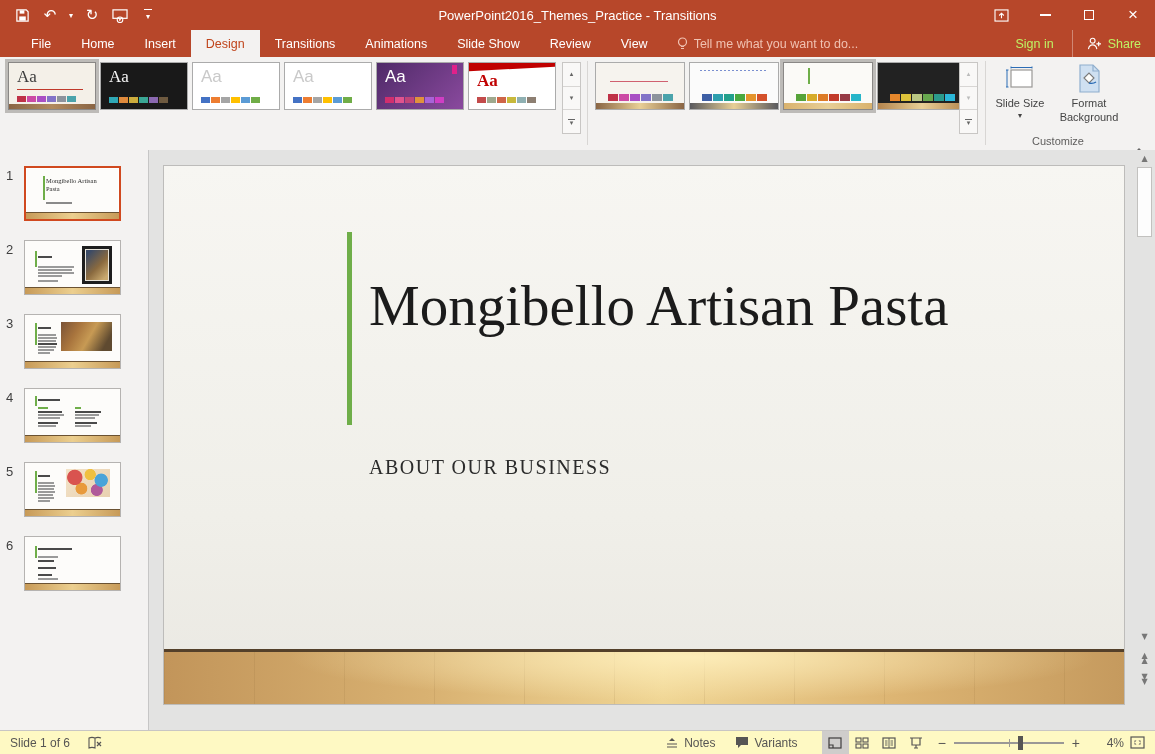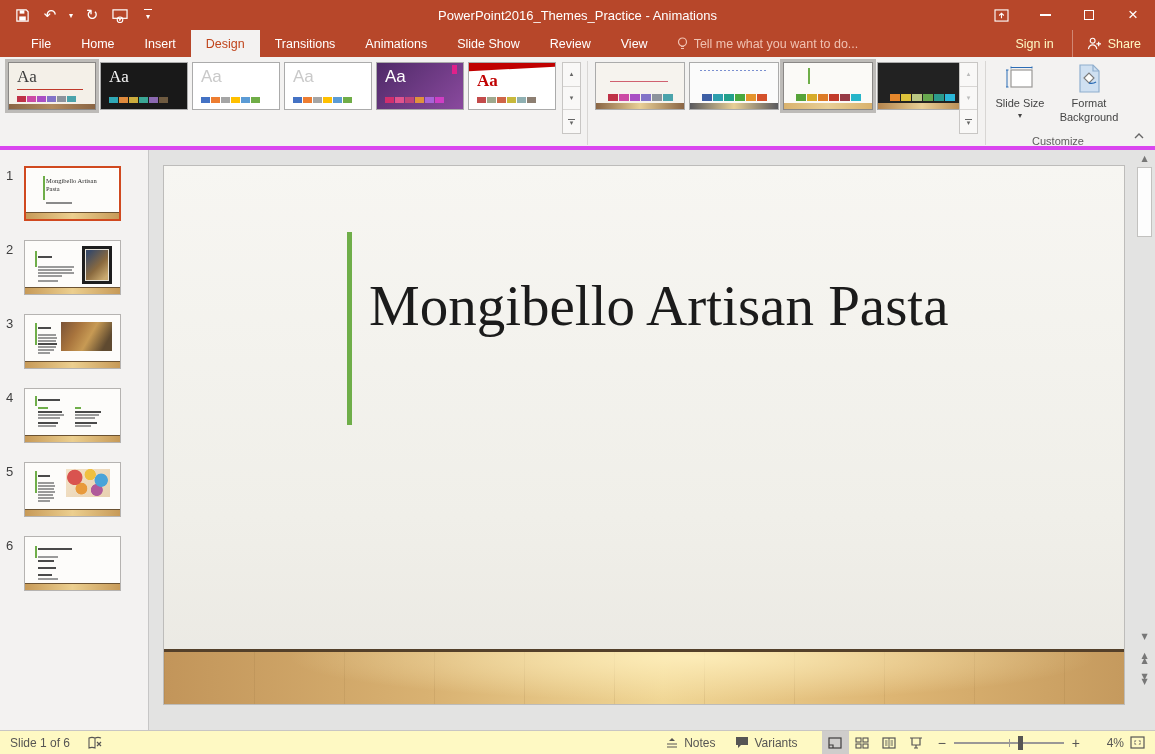--- a/index.html
+++ b/index.html
@@ -15,26 +15,26 @@
   .win-title { position:absolute; left:0; right:0; top:0; height:30px; display:flex; align-items:center; justify-content:center; font-size:13px; pointer-events:none; }
   .win-controls { position:absolute; right:0; top:0; height:30px; display:flex; }
   .win-btn { width:44px; height:30px; display:flex; align-items:center; justify-content:center; color:#fff; font-size:14px; }
 
   
   .tabrow { position:absolute; left:0; top:30px; width:1155px; height:27px; background:#b7472a; display:flex; align-items:flex-end; }
   .tabs { display:flex; height:27px; padding-left:16px; }
   .tab { padding:0 15px; height:27px; display:flex; align-items:center; color:#fff; font-size:12.5px; white-space:nowrap; }
   .tab.active { background:#f3f2f1; color:#c0451c; }
   .tellme { display:flex; align-items:center; gap:6px; margin-left:14px; color:#f0c2b2; font-size:12.5px; height:27px; }
-  .account { position:absolute; right:0; bottom:0; height:27px; display:flex; align-items:center; color:#fef9c3; font-size:12.5px; }
+  .account { position:absolute; right:0; bottom:0; height:27px; display:flex; align-items:center; color:#bef264; font-size:12.5px; }
   .signin { padding:0 18px; height:27px; display:flex; align-items:center; }
   .share { padding:0 14px; height:27px; display:flex; align-items:center; gap:6px; border-left:1px solid rgba(255,255,255,0.35); }
 
   
-  .ribbon { position:absolute; left:0; top:57px; width:1155px; height:93px; background:#f3f2f1; border-bottom:4px solid #d946ef; }
+  .ribbon { position:absolute; left:0; top:57px; width:1155px; height:108px; background:#f3f2f1; border-bottom:4px solid #d946ef; }
   .rgroup { position:absolute; top:0; height:92px; }
   .group-label { position:absolute; bottom:2px; left:0; right:0; text-align:center; font-size:11px; color:#5e5d5c; }
   .gsep { position:absolute; top:4px; width:1px; height:84px; background:#d8d6d4; }
 
   .gallery { position:absolute; top:5px; display:flex; gap:4px; }
   .tile { width:88px; height:48px; border:1px solid #ababab; background:#fff; position:relative; overflow:hidden; }
   .tile.sel { outline:3px solid #bdbbb8; outline-offset:0; border-color:#8a8886; }
   .tile .aa { position:absolute; font-size:17px; }
   .tile .swrow { position:absolute; display:flex; gap:1px; }
   .tile .sw { width:9px; height:6px; }
@@ -110,21 +110,21 @@
           <rect x="1" y="2" width="15" height="9" fill="none" stroke="#fff" stroke-width="1.3"></rect>
           <circle cx="8.5" cy="12.5" r="3" fill="none" stroke="#fff" stroke-width="1.1"></circle>
           <path d="M7.6 11l2.2 1.5-2.2 1.5z" fill="#fff"></path>
         </svg>
     </div>
     <div class="qat-btn" style="flex-direction:column;">
       <div style="width:8px;height:1px;background:#fff;margin-bottom:2px;"></div>
       <div class="qat-drop" style="height:auto;">▾</div>
     </div>
   </div>
-  <div class="win-title">PowerPoint2016_Themes_Practice - Animations</div>
+  <div class="win-title">PowerPoint2016_Themes_Practice - Transitions</div>
   <div class="win-controls">
     <div class="win-btn">
       <svg width="15" height="13" viewBox="0 0 16 14">
           <rect x="1" y="1" width="14" height="12" fill="none" stroke="#fff" stroke-width="1.2"></rect>
           <path d="M8 10V5M5.5 7L8 4.5 10.5 7" fill="none" stroke="#fff" stroke-width="1.2"></path>
         </svg>
     </div>
     <div class="win-btn">
         <div style="width:11px;height:1.5px;background:#fff;"></div>
       </div>
@@ -431,20 +431,21 @@
           <div style="position: absolute; left: 13px; top: 41px; width: 20px; height: 1.5px; background: rgb(154, 154, 154);"></div>
           <div class="mini-floor"></div>
         </div>
       </div>
     </div>
 
   <div class="editor">
     <div class="slide">
       <div class="accentbar" id="accentbar" style="background: rgb(111, 174, 73);"></div>
       <div class="slide-title">Mongibello Artisan Pasta</div>
+      <div class="slide-subtitle">ABOUT OUR BUSINESS</div>
       <div class="floor"></div>
     </div>
 
     <div class="vscroll">
       <div class="vs-btn">▲</div>
       <div class="vs-thumb"></div>
       <div class="vs-bottom">
         <div class="vs-btn">▼</div>
         <div class="vs-btn dbl">
             <span>▲</span>

